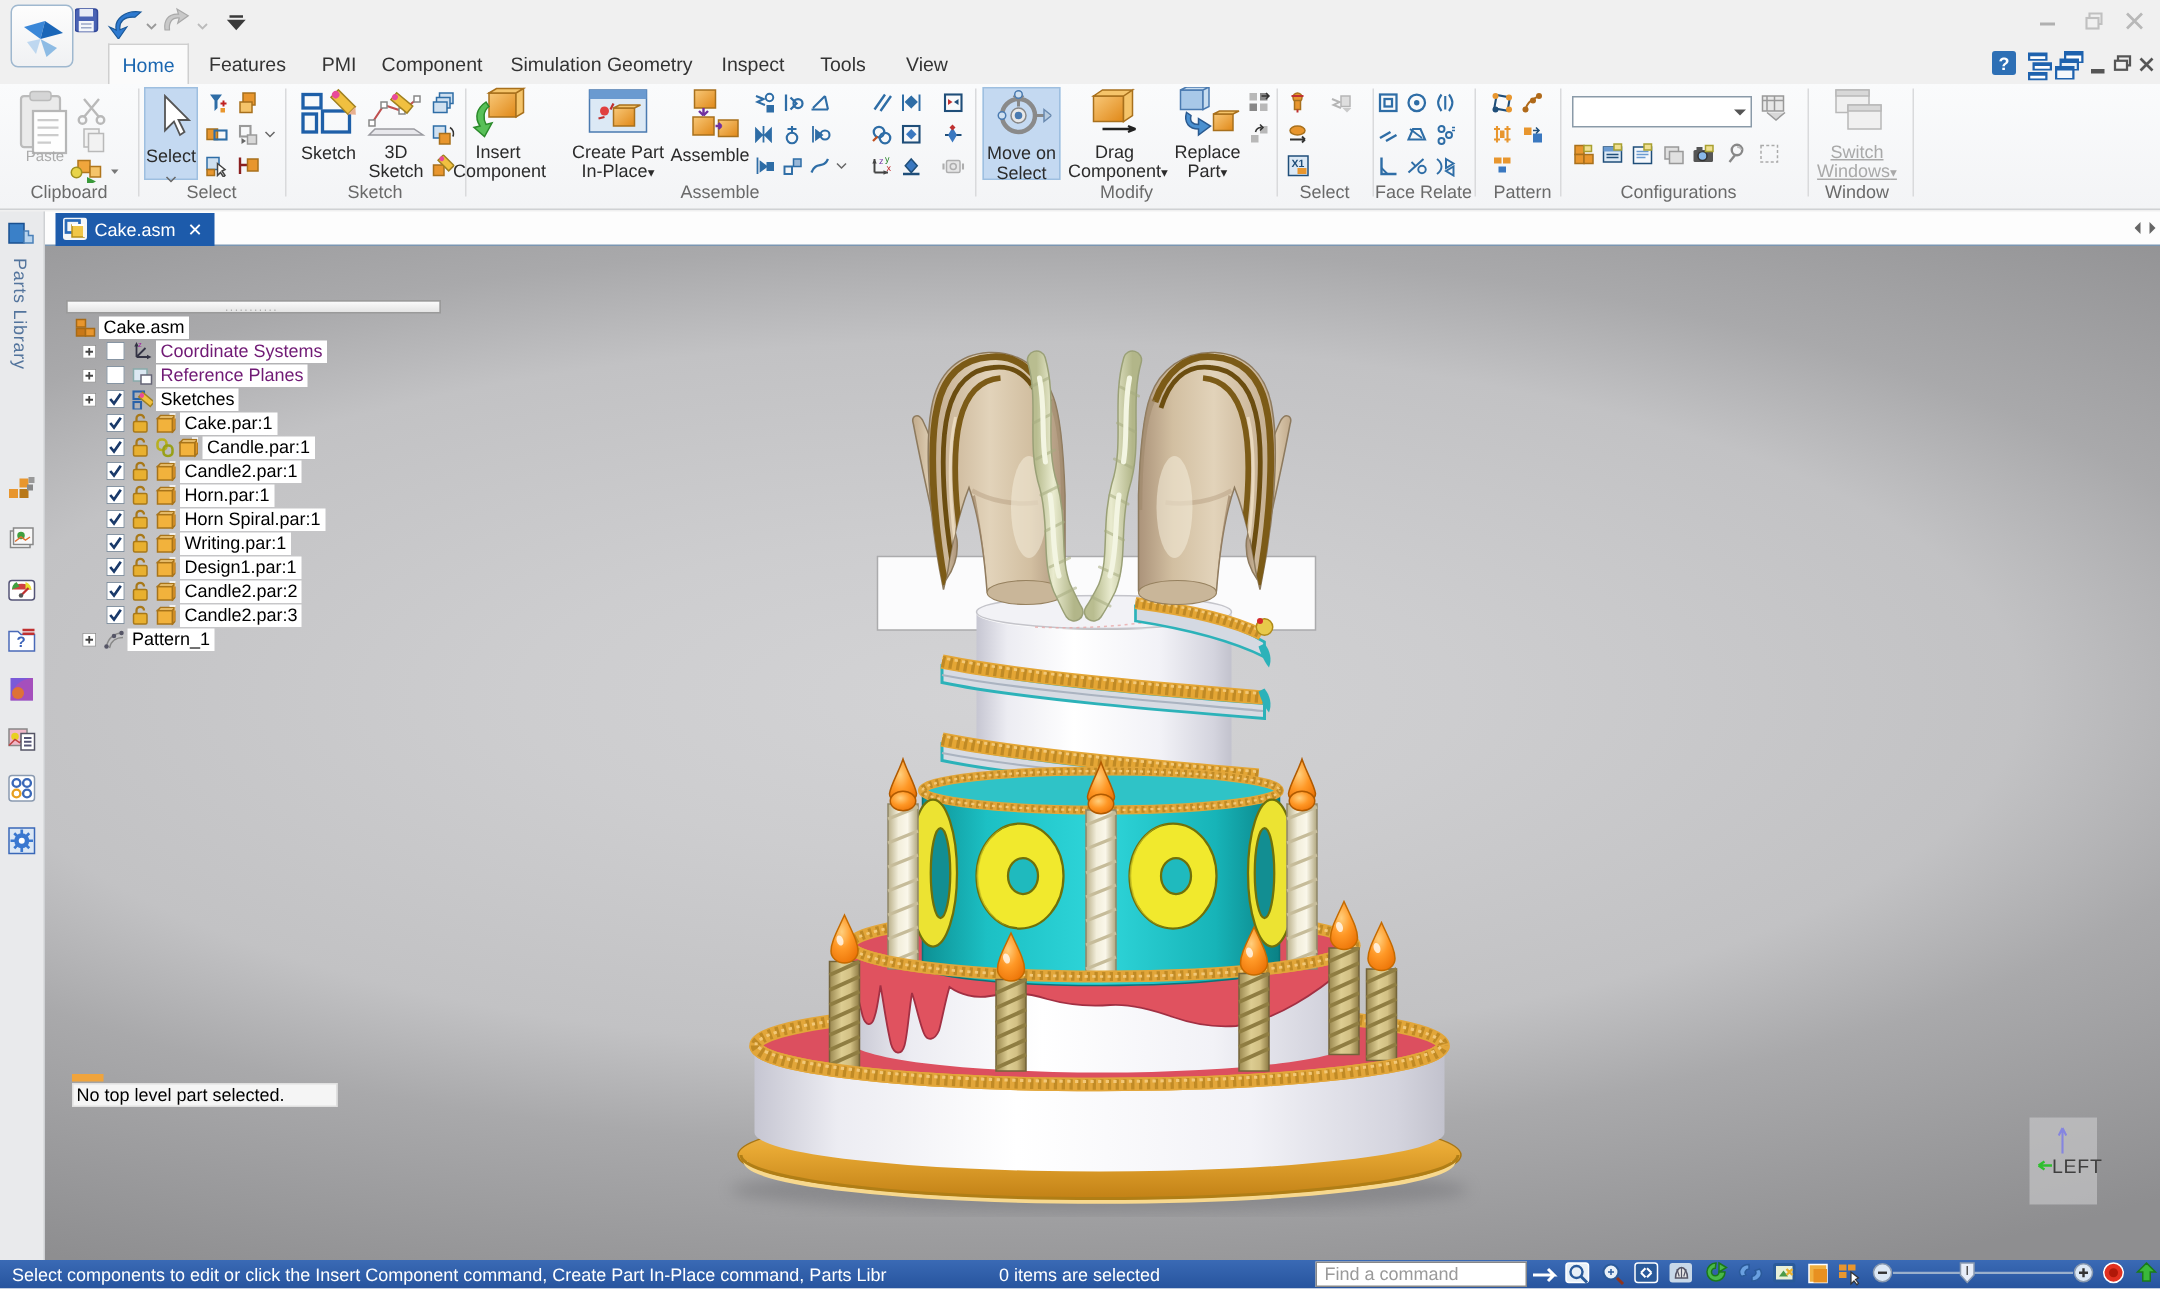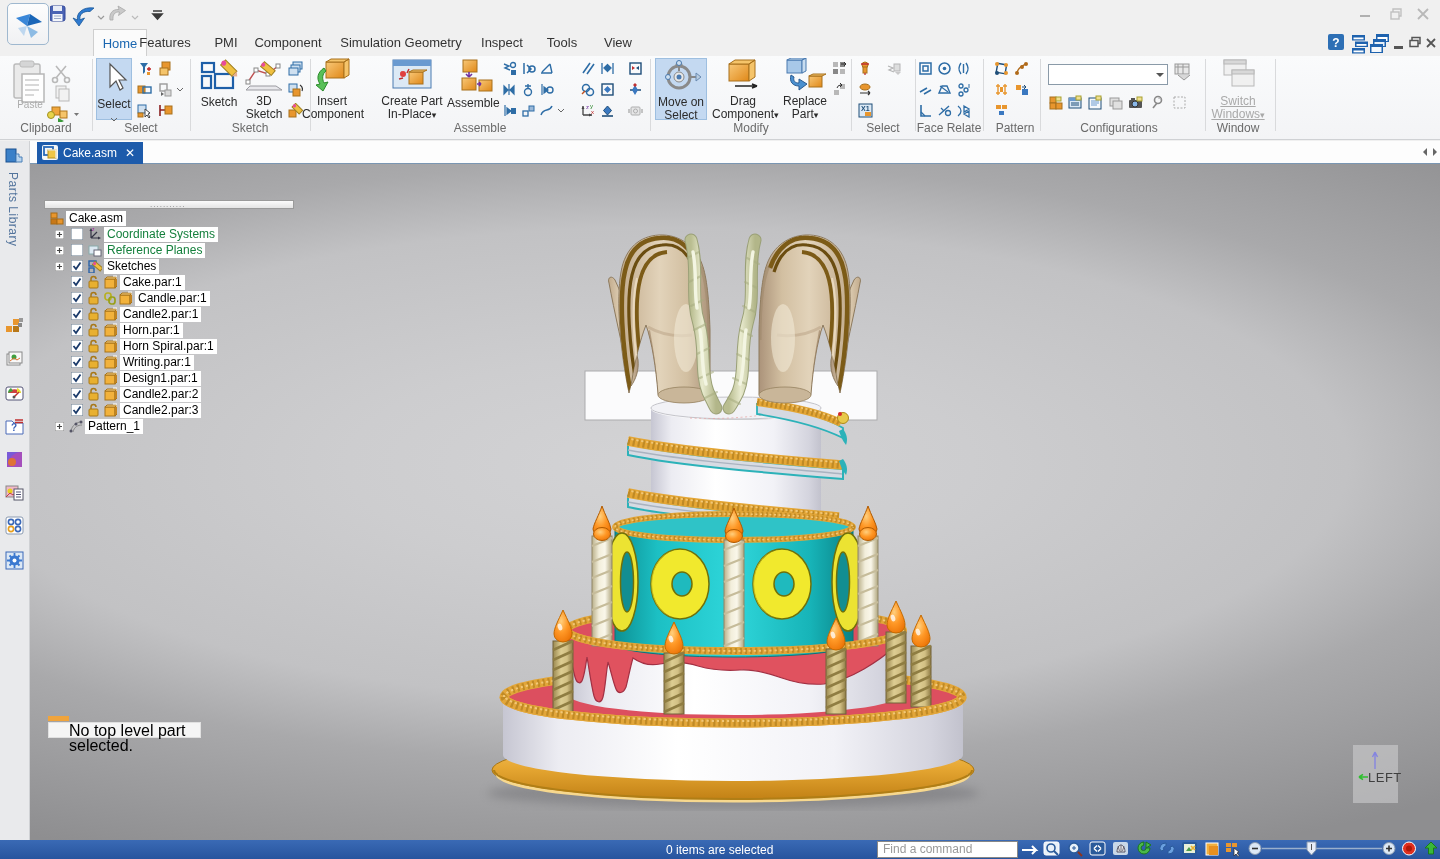--- a/index.html
+++ b/index.html
@@ -5,21 +5,21 @@
 * { margin:0; padding:0; box-sizing:border-box; }
 html,body { width:1440px; height:859px; overflow:hidden; font-family:"Liberation Sans",sans-serif; }
 #app { position:relative; width:1440px; height:859px; background:#f0f0f0; }
 
 #titlebar { position:absolute; left:0; top:0; width:1440px; height:29px; background:linear-gradient(#f4f5f6,#ececee); }
 #apptitle { position:absolute; left:0; top:8px; width:1440px; text-align:center; font-size:12.5px; color:#9a9a9a; }
 #appbtn { position:absolute; left:7px; top:3px; width:42px; height:42px; background:linear-gradient(#fdfdfd,#f0f1f3); border:1px solid #9fb8cf; border-radius:5px; z-index:30; }
 
 #tabrow { position:absolute; left:0; top:29px; width:1440px; height:27px; background:#f0f0f0; }
 .rtab { position:absolute; top:0; height:27px; line-height:27px; font-size:13px; color:#333; text-align:center; }
-.rtab.active { background:#fbfbfb; color:#1a66b0; border:1px solid #cfcfcf; border-bottom:none; height:28px;margin-left:21px; }
+.rtab.active { background:#fbfbfb; color:#1a66b0; border:1px solid #cfcfcf; border-bottom:none; height:28px; }
 
 #ribbon { position:absolute; left:0; top:56px; width:1440px; height:84px; background:linear-gradient(#fafbfc,#f3f4f6); border-bottom:1px solid #cfd1d4; }
 .grp-label { position:absolute; top:65px; font-size:12px; color:#6a6a6a; text-align:center; white-space:nowrap; }
 .gsep { position:absolute; top:3px; width:1px; height:72px; background:#d9dadc; }
 .bigbtn { position:absolute; top:2px; text-align:center; font-size:12px; color:#2b2b2b; }
 .bigbtn .lbl { line-height:13px; }
 .hl { background:#c4d9f1; border:1px solid #9ebfe0; }
 .gray { color:#a9a9a9;text-decoration:underline; }
 
 #docbar { position:absolute; left:30px; top:141px; width:1410px; height:23px; background:#fdfdfd; border-bottom:1px solid #7a96b2; }
@@ -30,24 +30,24 @@
 #sidetext { position:absolute; left:6px; top:31px; width:21px; color:#53749c; font-size:12px; writing-mode:vertical-lr; letter-spacing:.5px; }
 
 #viewport { position:absolute; left:30px; top:164px; width:1410px; height:676px;
   background:radial-gradient(ellipse 1250px 430px at 630px 300px, #d3d3d5 0%, #cdcdcf 25%, #c2c2c4 55%, #a9a9ab 70%, #8e8e90 100%); }
 
 #pathfinder { position:absolute; left:0px; top:0px; width:330px; }
 #pfbar { position:absolute; left:14px; top:36px; width:250px; height:9px; background:linear-gradient(#fbfbfb,#e4e4e4); border:1px solid #9a9a9a; }
 #pfgrip { position:absolute; left:105px; top:2px; width:44px; height:4px; color:#777; font-size:8px; line-height:3px; letter-spacing:1px; overflow:hidden; }
 .trow { position:absolute; height:16px; display:flex; align-items:center; font-size:12px; color:#000; }
 .tlabel { background:#fff; padding:0 3px; line-height:15px; white-space:nowrap; }
-.tlabel.dim { color:#15803d; }
+.tlabel.dim { color:#701a75; }
 
 #tipbar { position:absolute; left:18px; top:552px; width:21px; height:5px; background:#f0a43c; }
-#tip { position:absolute; left:18px; top:558px; width:153px; height:16px; background:#f5f5f5; border:1px solid #e0e0e0; font-size:16px; line-height:15px; padding-left:20px; color:#000; }
+#tip { position:absolute; left:18px; top:558px; width:177px; height:16px; background:#f5f5f5; border:1px solid #e0e0e0; font-size:12px; line-height:15px; padding-left:2px; color:#000; }
 
 #leftcube { position:absolute; left:1323px; top:581px; width:45px; height:58px; background:rgba(205,205,207,.6); }
 #lefttext { position:absolute; left:15px; top:25px; font-size:13px; color:#3f3f3f; letter-spacing:.5px; }
 
 #statusbar { position:absolute; left:0; top:840px; width:1440px; height:19px; background:linear-gradient(#3a6ab5,#27549e); color:#fff; font-size:12px; }
 #sbleft { position:absolute; left:8px; top:3px; }
 #sbmid { position:absolute; left:666px; top:3px; }
 #findbox { position:absolute; left:877px; top:1px; width:141px; height:17px; background:#fff; border:1px solid #888; font-size:12px; color:#9a9a9a; line-height:15px; padding-left:5px; }
 </style>
 </head>
@@ -1115,20 +1115,21 @@
     <div id="tip">No top level part selected.</div>
     <div id="leftcube">
 <svg width="45" height="58" style="position:absolute;left:0;top:0">
 <path d="M22,24 V7 M22,7 l-2.5,5 M22,7 l2.5,5" stroke="#8585e0" stroke-width="1.4" fill="none"></path>
 <path d="M6,32 h9 M6,32 l4,-2.6 M6,32 l4,2.6" stroke="#2fbf2f" stroke-width="1.6" fill="none"></path>
 </svg>
 <div id="lefttext">LEFT</div>
       </div>
   </div>
   <div id="statusbar">
+    <div id="sbleft">Select components to edit or click the Insert Component command, Create Part In-Place command, Parts Libr</div>
     <div id="sbmid">0 items are selected</div>
     <div id="findbox">Find a command</div>
       <svg style="position:absolute;left:1020px;top:1px" width="420" height="17">
 <path d="M2,9 h14 l-4,-4 m4,4 l-4,4" stroke="#fff" stroke-width="2" fill="none"></path>
 <g transform="translate(24,0)">
           <rect x="0" y="1" width="15" height="13" rx="2" fill="#e8f0f8" stroke="#fff"></rect>
           <circle cx="7" cy="7" r="4" fill="none" stroke="#2a5a9a" stroke-width="1.6"></circle>
           <path d="M10,10 l4,4" stroke="#2a5a9a" stroke-width="2"></path>
         </g>
 <g transform="translate(47,0)">

